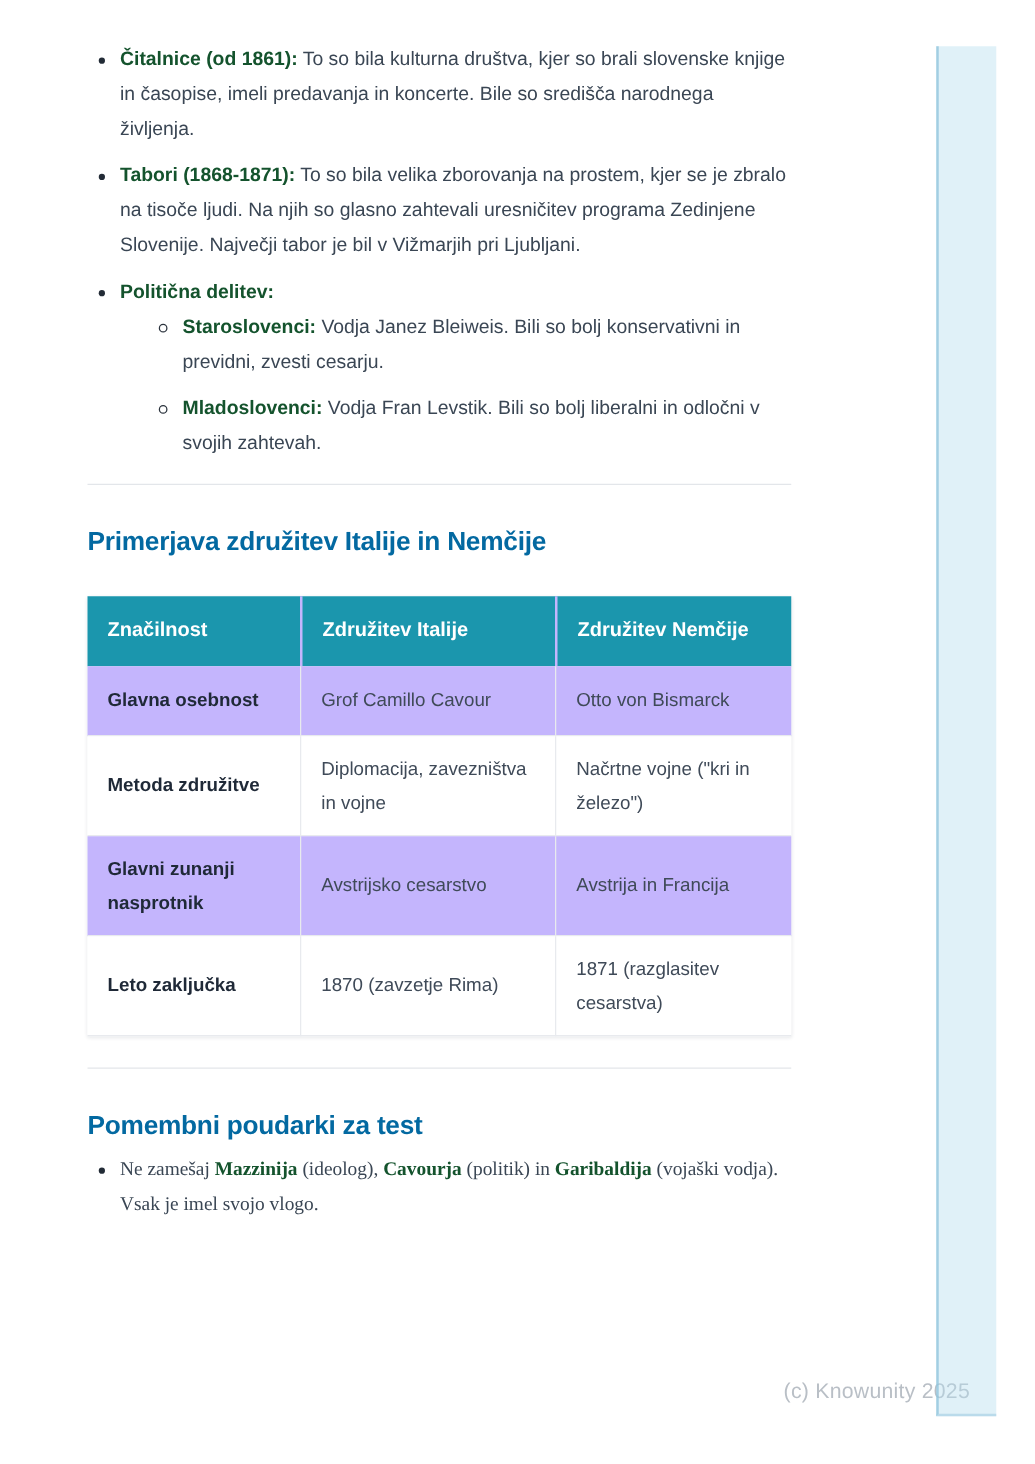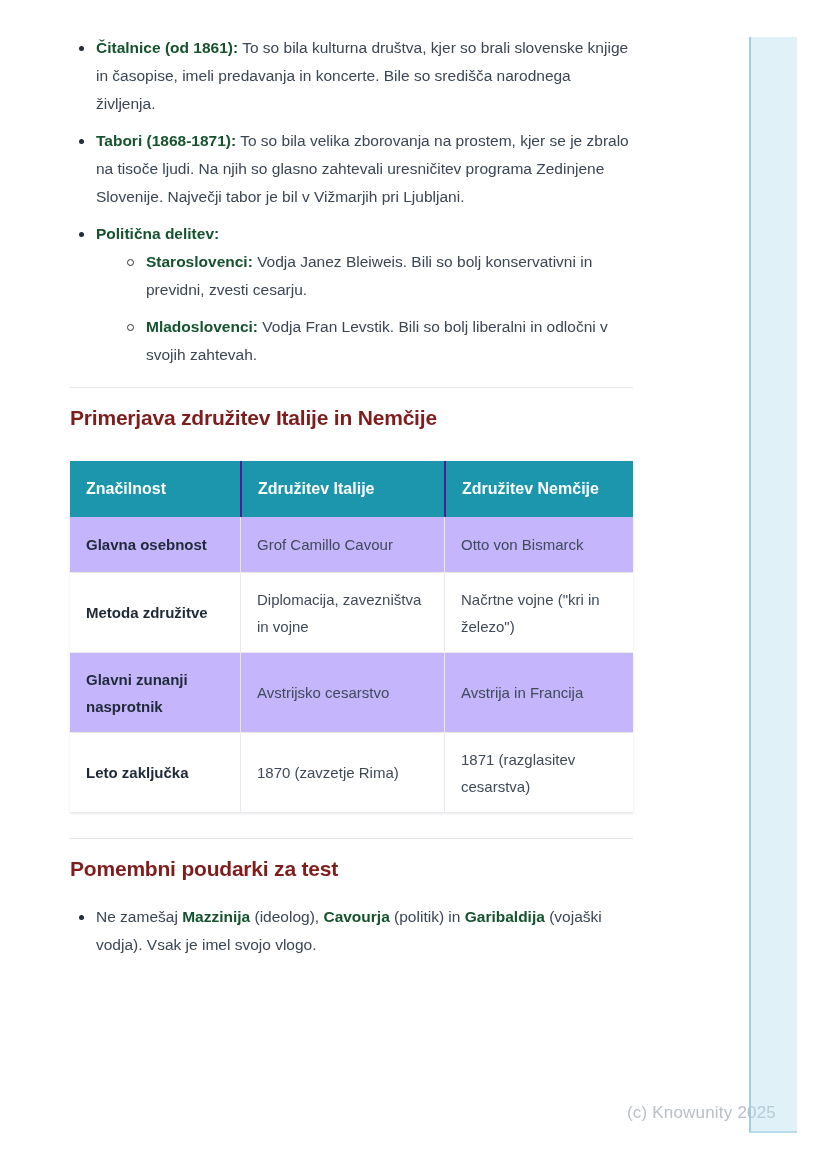--- a/index.html
+++ b/index.html
@@ -35,25 +35,25 @@
     width:5px; height:5px; border-radius:50%;
     background:transparent;
     border:1.5px solid #2b333d;
   }
   .b { font-weight:bold; color:#14532d; }
   hr.divider {
     border:none; height:1px; background:#e3e6ea;
     margin:18px 0 0 0;
   }
   h2.section-title {
-    color:#7f1d1d;
+    color:#0369a1;
     font-size:21px;
     font-weight:bold;
     letter-spacing:-0.2px;
-    margin-top:17px;
+    margin-top:33px;
     line-height:26px;
   }
   
   table.cmp {
     margin-top:30px;
     border-collapse:separate;
     border-spacing:0;
     width:563px;
     table-layout:fixed;
     box-shadow:0 1px 3px rgba(30,40,60,0.10);
@@ -63,36 +63,36 @@
   table.cmp th {
     background:#1b96ad;
     color:#ffffff;
     font-size:16px;
     font-weight:bold;
     text-align:left;
     padding:0 16px;
     height:56px;
     vertical-align:middle;
   }
-  table.cmp th + th { border-left:2px solid #4c1d95; }
+  table.cmp th + th { border-left:2px solid #c4b5fd; }
   table.cmp td {
     font-size:15px;
     line-height:27px;
     padding:6px 16px;
     vertical-align:middle;
     border-bottom:1px solid #e8eaee;
     color:#3f4a58;
     background:#ffffff;
   }
   table.cmp td + td { border-left:1px solid #e8eaee; }
   table.cmp td.rowlabel { font-weight:bold; color:#1f2937; }
   table.cmp tr.alt td { background:#c4b5fd; }
   table.cmp tr.h80 td { height:80px; }
   table.cmp tr.h56 td { height:56px; }
-  .last-list { margin-top:21px; }
+  .last-list { margin-top:8px;font-family:Liberation Serif, serif; }
   .footer-credit {
     position:absolute;
     top:1103px; right:52px;
     font-size:17px;
     color:#b9bfc6;
     letter-spacing:0.2px;
   }
   .side-strip {
     position:absolute;
     left:749px; top:37px;

